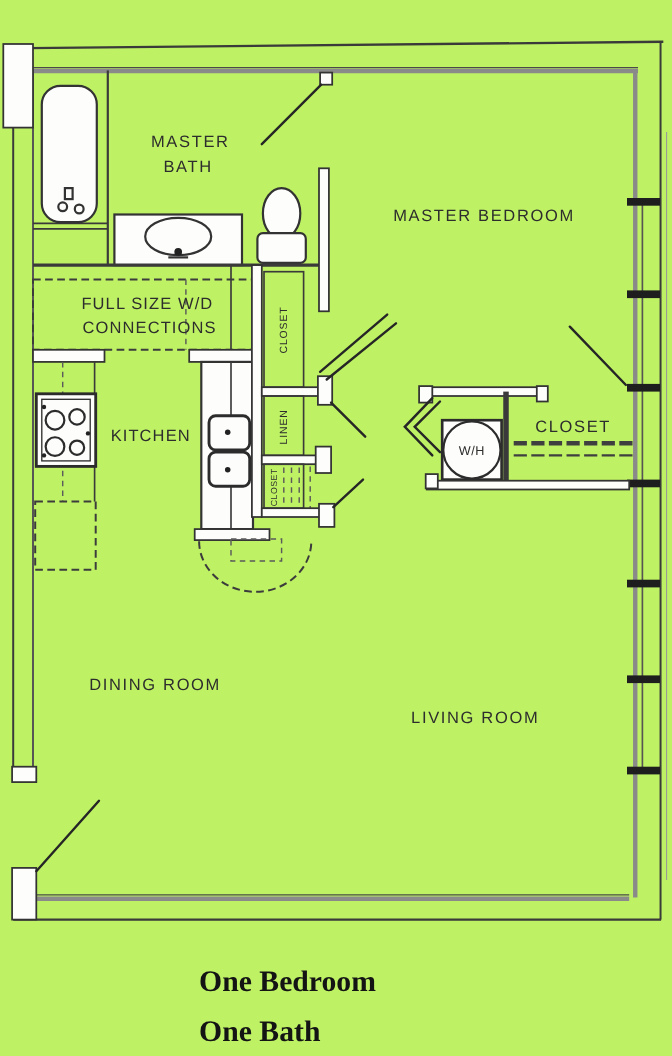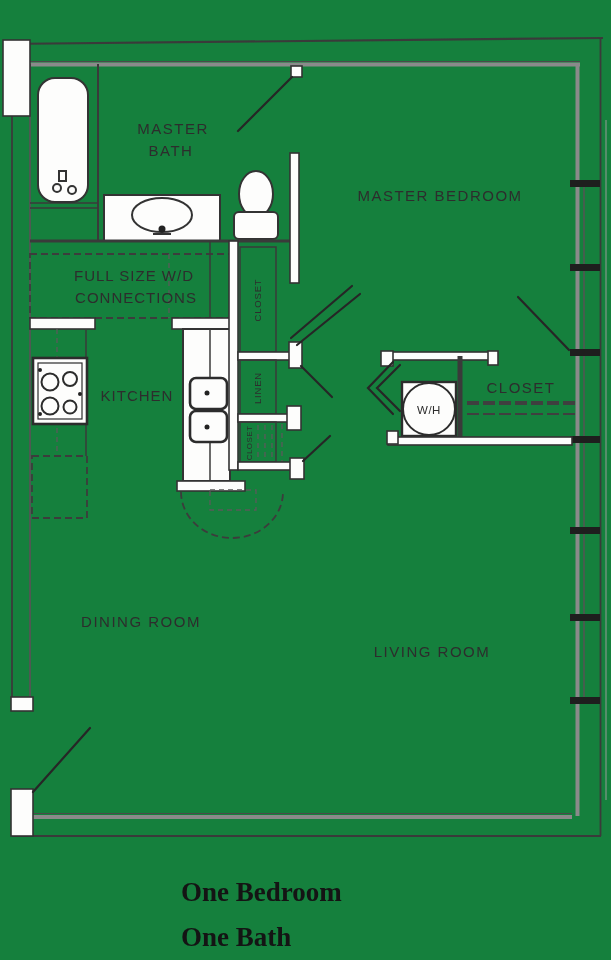--- a/index.html
+++ b/index.html
@@ -1,19 +1,19 @@
 <!DOCTYPE html>
 <html><head>
 <meta charset="utf-8">
 <style>
   html,body{margin:0;padding:0;background:#ffffff;}
   .page{
     position:relative;
     width:611px;height:960px;
-    background:#15803d;
+    background:#bef264;
     font-family:"Liberation Sans", sans-serif;
     overflow:hidden;
   }
   svg{display:block;}
   .room-label{
     font-family:"Liberation Sans", sans-serif;
     font-size:15px;
     letter-spacing:1.5px;
     fill:#2d2d2d;
   }

